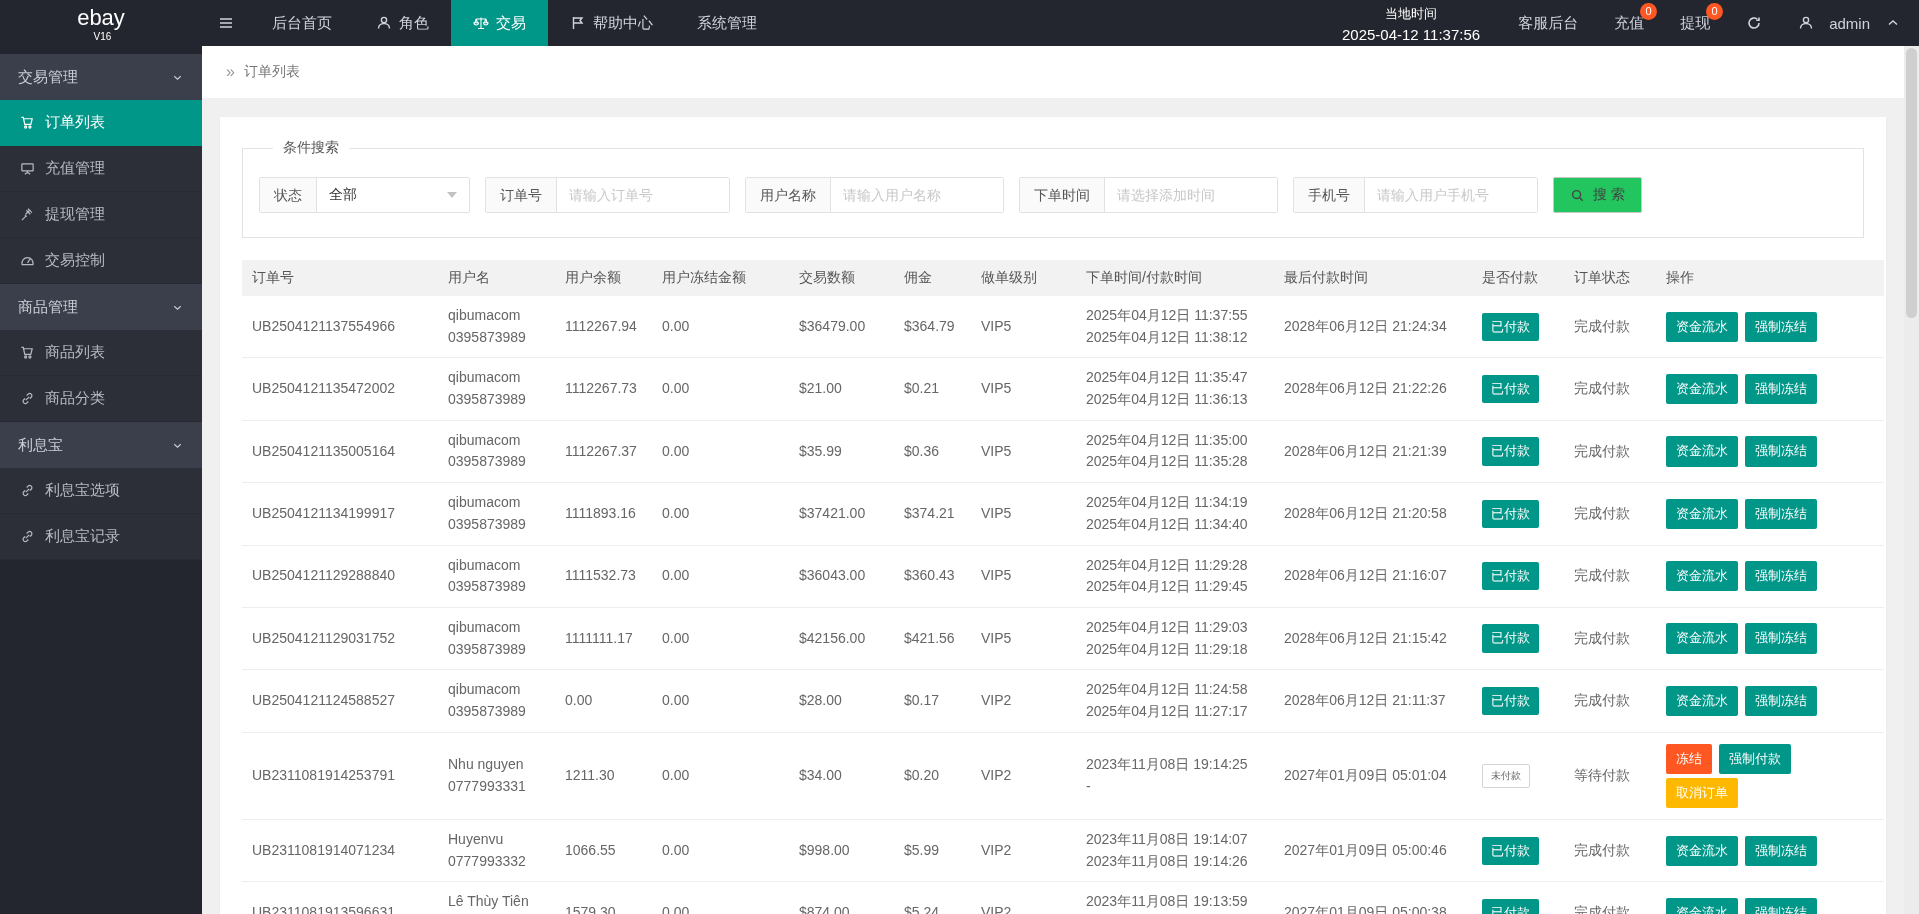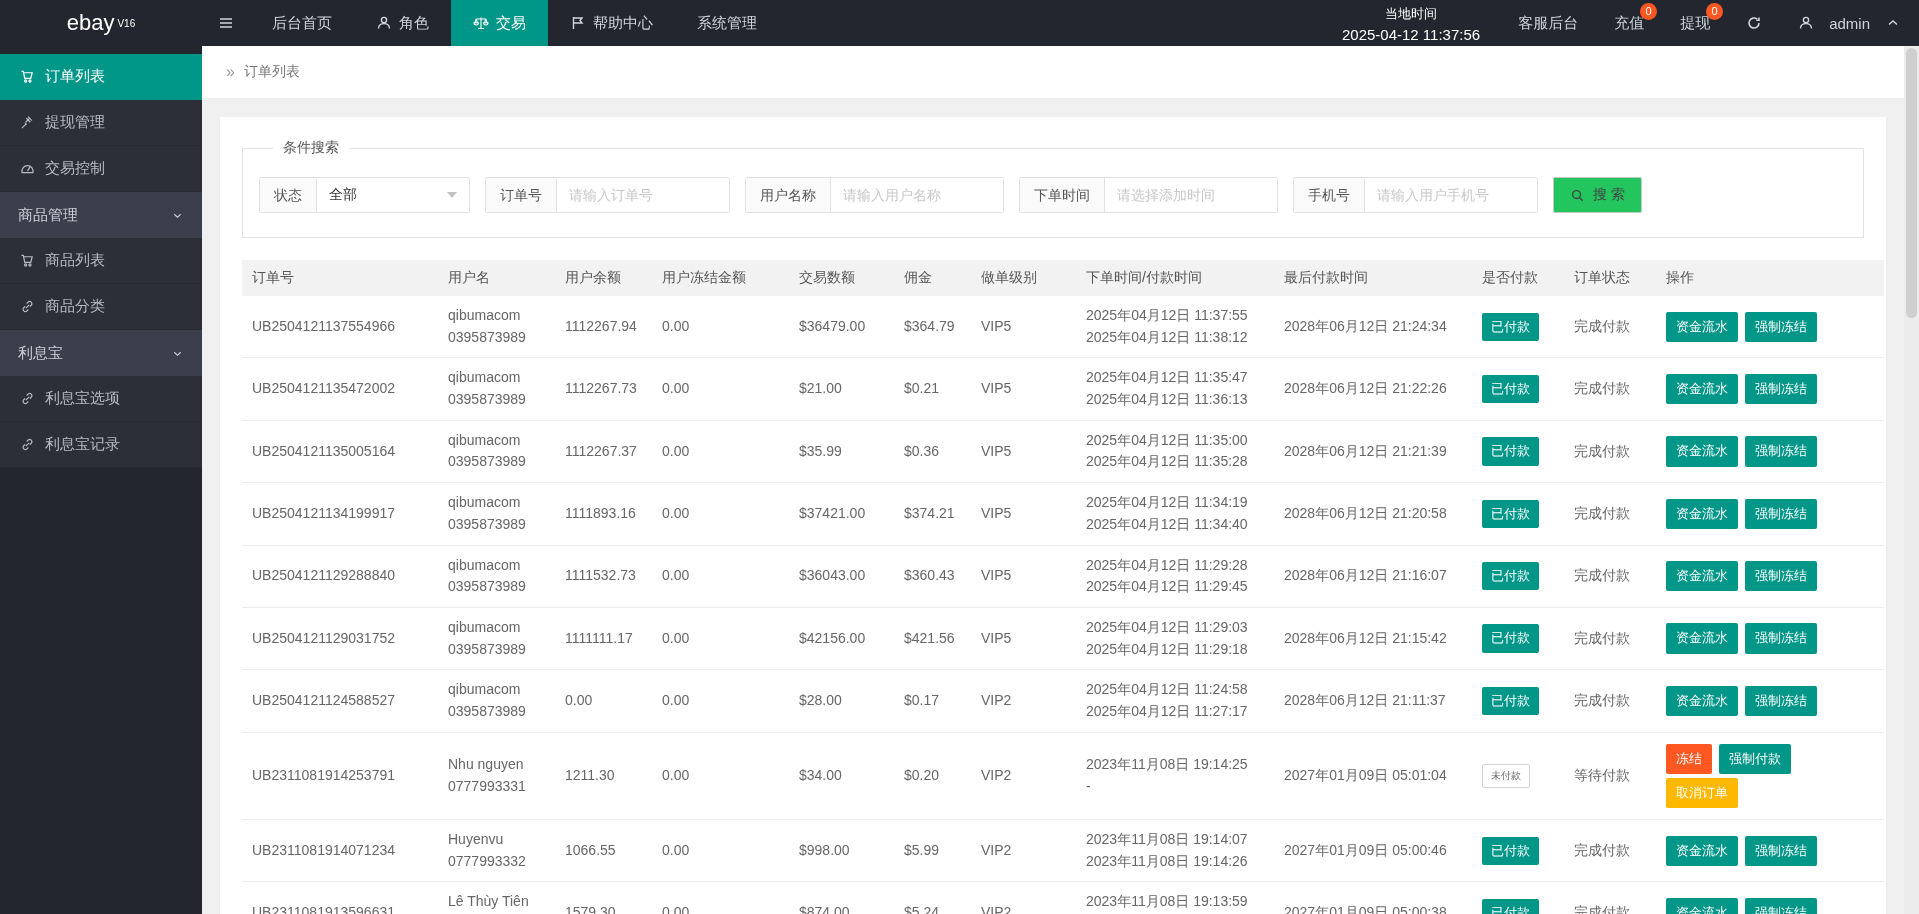--- a/index.html
+++ b/index.html
@@ -2,21 +2,21 @@
 <html><head>
 <meta charset="utf-8">
 <style>
   * { margin:0; padding:0; box-sizing:border-box; }
   html,body { width:1919px; height:914px; overflow:hidden; }
   body { font-family:"Liberation Sans","DejaVu Sans",sans-serif; background:#f0f0f0; }
   #app { position:relative; width:1919px; height:914px; }
 
   
   .topbar { position:absolute; top:0; left:0; width:100%; height:46px; background:#23262e; display:flex; align-items:stretch; color:#cfd3dc; z-index:20; }
-  .logo { width:202px; display:flex; align-items:center; justify-content:center; color:#fff; font-size:22px; }
+  .logo { width:202px; display:flex; align-items:center; justify-content:center; color:#fff; font-size:22px;flex-direction:column; }
   .logo sup { font-size:10px; margin-left:3px; vertical-align:super; }
   .hamburger { width:48px; display:flex; align-items:center; justify-content:center; cursor:pointer; color:#cfd3dc; }
   .nav-menu { display:flex; align-items:stretch; }
   .nav-item { display:flex; align-items:center; gap:7px; padding:0 22px; font-size:15px; cursor:pointer; }
   .nav-item.active { background:#009688; color:#ffffff; }
   .topbar-right { margin-left:auto; display:flex; align-items:stretch; }
   .time-block { padding:5px 20px 0; text-align:center; line-height:1.45; color:#fff; }
   .time-label { font-size:13px; }
   .time-value { font-size:15px; }
   .right-link { display:flex; align-items:center; padding:0 18px; font-size:15px; position:relative; cursor:pointer; }
@@ -153,29 +153,46 @@
           <span class="icon">
             <svg viewBox="0 0 16 16" fill="none" stroke="currentColor" stroke-width="1.4">
               <path d="M4 9.5L8 6l4 3.5"></path>
             </svg>
           </span>
         </div>
     </div>
   </header>
 
   <aside class="sidebar" id="sidebar">
+      <div class="side-group-title">
+        <span>交易管理</span>
+        <span class="icon">
+          <svg viewBox="0 0 16 16" fill="none" stroke="currentColor" stroke-width="1.4">
+            <path d="M4 6.5L8 10l4-3.5"></path>
+          </svg>
+        </span>
+      </div>
       <div class="side-item active">
         <span class="icon">
           <svg viewBox="0 0 16 16" fill="none" stroke="currentColor" stroke-width="1.3">
             <path d="M1.5 2.5h2l1.6 7.5h6.4l1.5-6H4.2"></path>
             <circle cx="6" cy="12.8" r="1.1"></circle>
             <circle cx="10.6" cy="12.8" r="1.1"></circle>
           </svg>
         </span>
         <span>订单列表</span>
+      </div>
+      <div class="side-item">
+        <span class="icon">
+          <svg viewBox="0 0 16 16" fill="none" stroke="currentColor" stroke-width="1.3">
+            <rect x="2" y="3" width="12" height="7.5" rx="0.5"></rect>
+            <path d="M8 10.5V12M5.2 14.2l2.8-2.2 2.8 2.2"></path>
+          </svg>
+        </span>
+        <span>充值管理</span>
       </div>
       <div class="side-item">
         <span class="icon">
           <svg viewBox="0 0 16 16" fill="none" stroke="currentColor" stroke-width="1.3">
             <path d="M8.5 1.8l4.2 4.2M6.8 3.5l4.2 4.2M10.8 2.9L6 7.7M2 14l4.6-4.6M5.3 8.4l1.8 1.8"></path>
           </svg>
         </span>
         <span>提现管理</span>
       </div>
       <div class="side-item">

